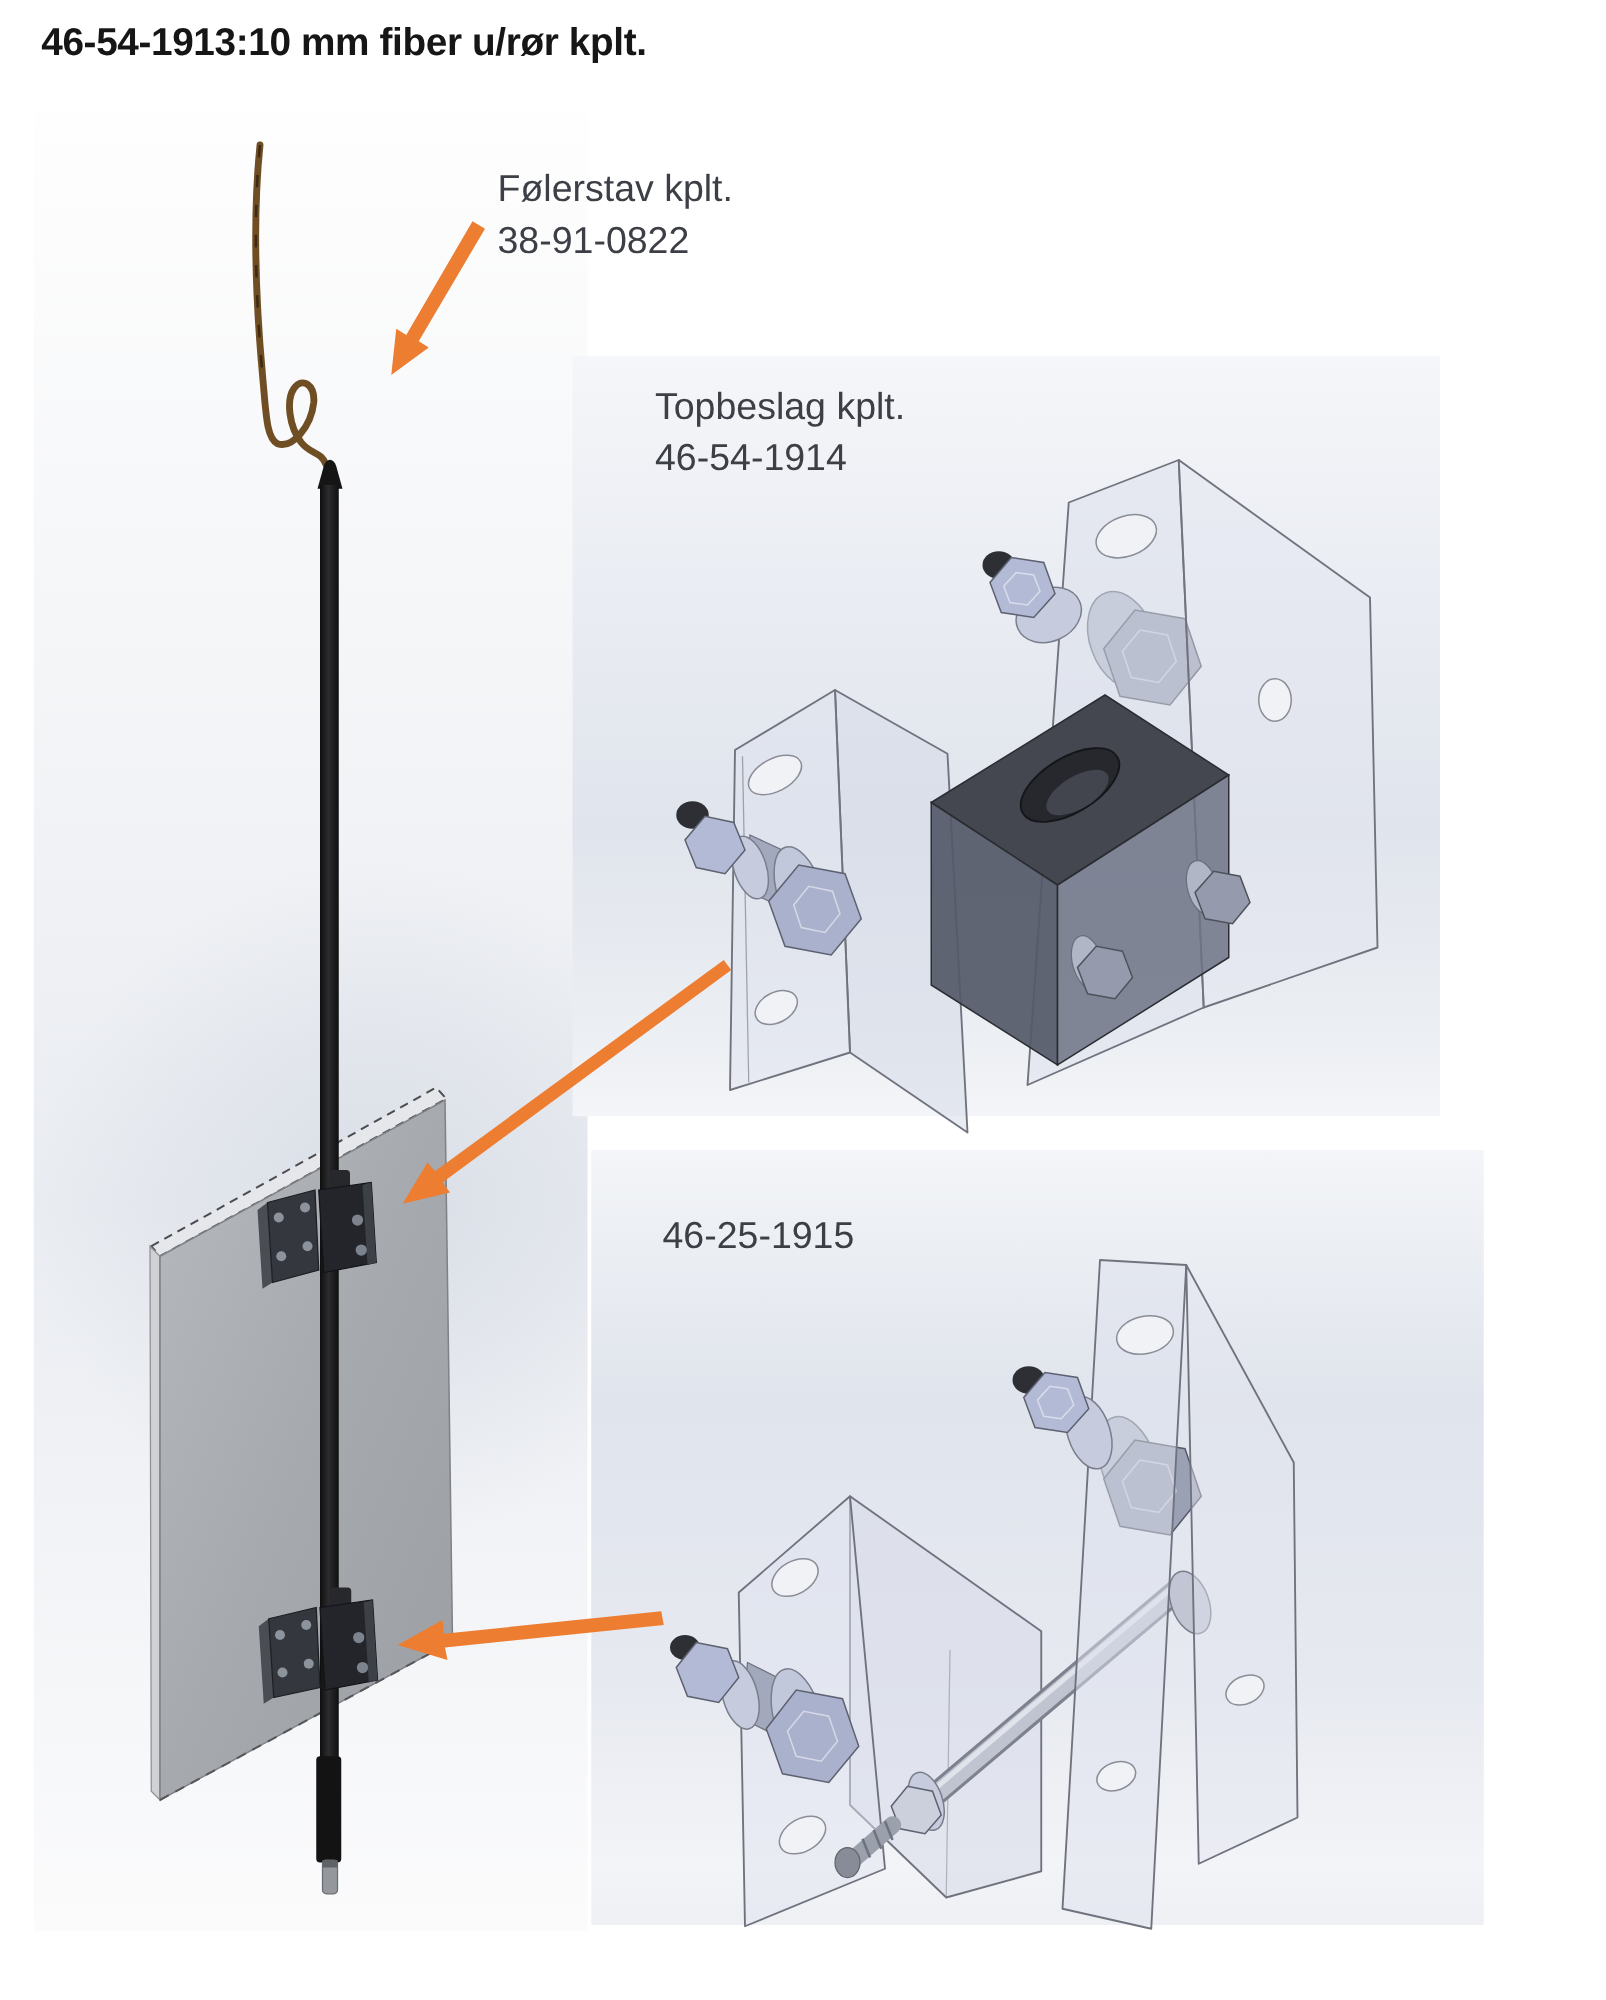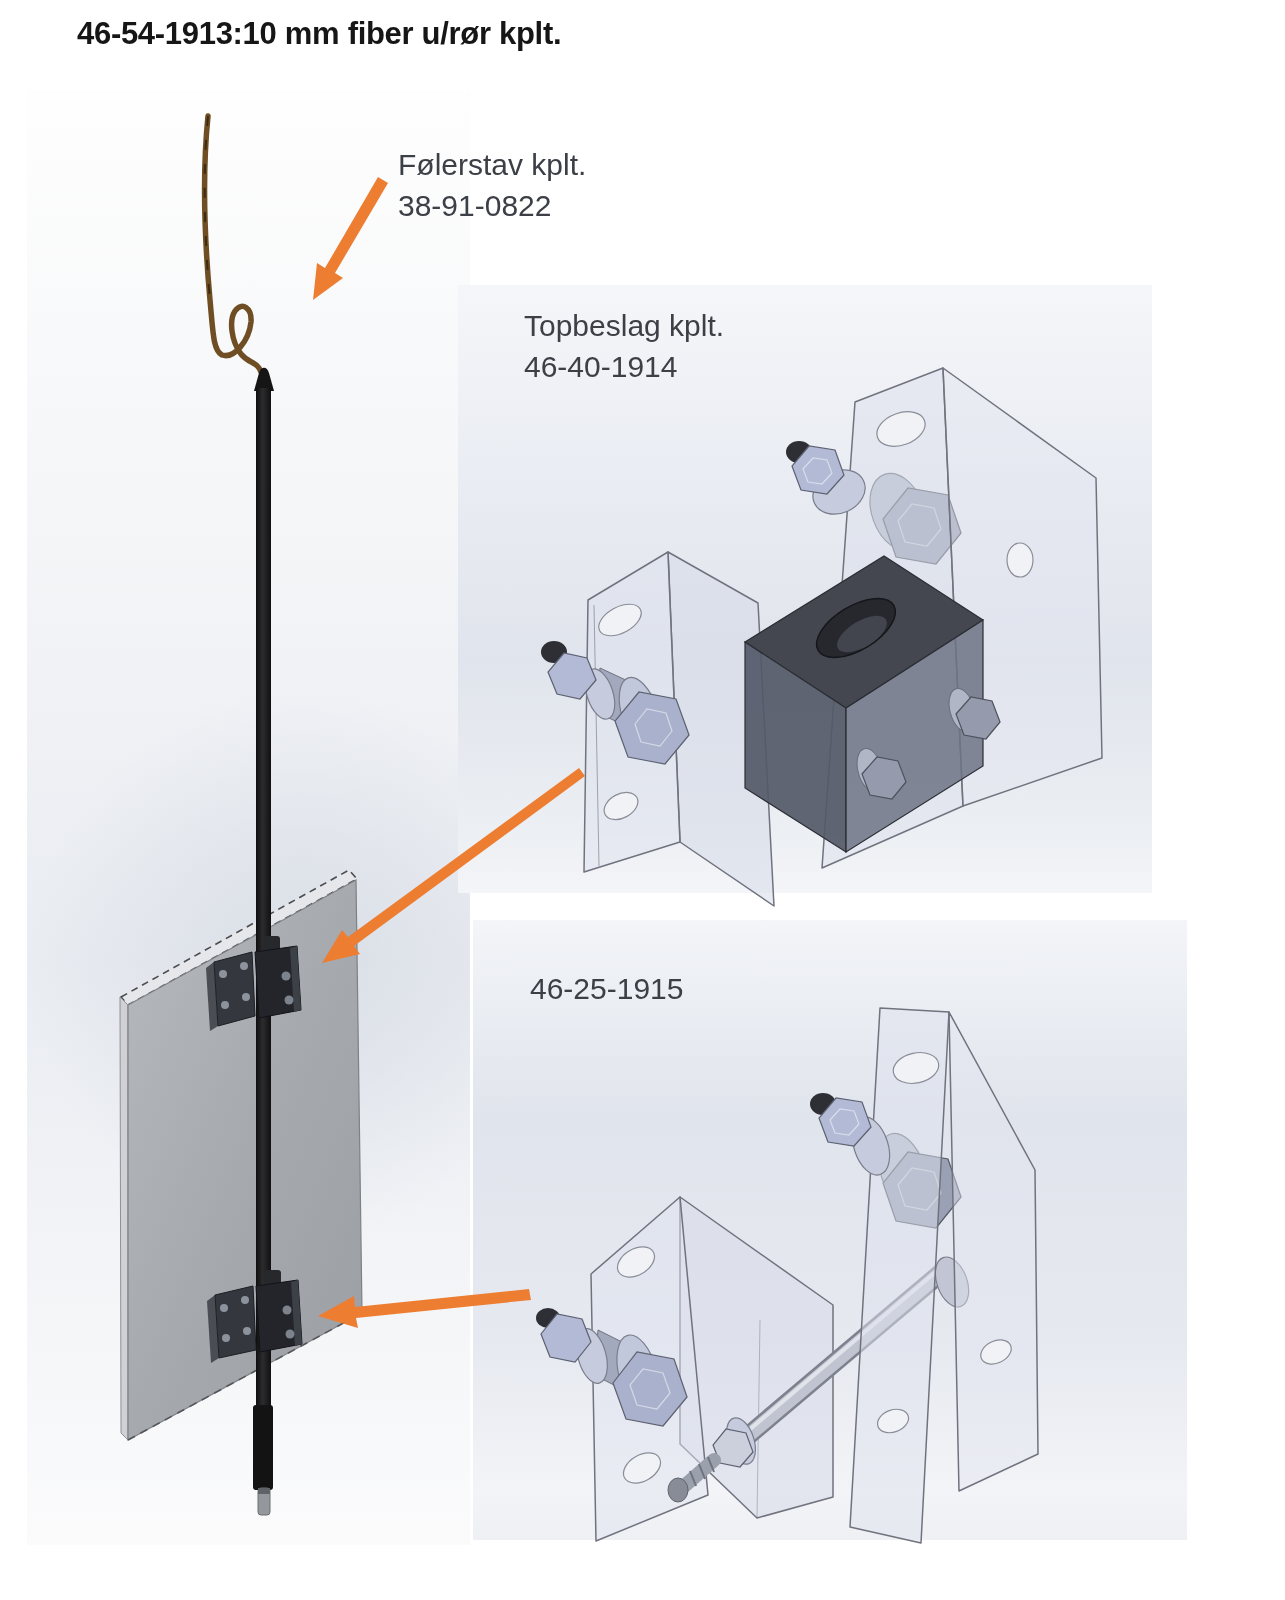--- a/index.html
+++ b/index.html
@@ -2,42 +2,42 @@
 <html><head>
 <meta charset="utf-8">
 <style>
   html,body{margin:0;padding:0;background:#ffffff;}
   .page{
     position:relative;width:1285px;height:1600px;background:#ffffff;
     font-family:"Liberation Sans",sans-serif;overflow:hidden;
   }
   .page-title{
     position:absolute;left:33px;top:16px;font-size:31px;font-weight:700;
-    color:#161616;letter-spacing:-0.3px;white-space:nowrap;margin-left:44px;
+    color:#161616;letter-spacing:-0.3px;white-space:nowrap;
   }
   .figure-box{position:absolute;}
   .box-sensor{
     left:27px;top:90px;width:443px;height:1455px;
     background:
       radial-gradient(ellipse 420px 420px at 62% 60%, rgba(214,219,228,0.85) 0%, rgba(214,219,228,0) 65%),
       linear-gradient(180deg,#fefefe 0%,#f5f6f8 28%,#e9ecf1 60%,#f6f7f9 88%,#fbfbfc 100%);
   }
   .box-top{
     left:458px;top:285px;width:694px;height:608px;
     background:linear-gradient(180deg,#f5f6f9 0%,#eaedf3 30%,#e0e4ec 62%,#ecEFf3 90%,#f4f5f8 100%);
   }
   .box-bottom{
     left:473px;top:920px;width:714px;height:620px;
     background:linear-gradient(180deg,#f3f5f8 0%,#e0e4ec 32%,#e6e9f0 68%,#f3f4f7 92%,#eef0f3 100%);
   }
   .anno-label{
     position:absolute;font-size:30px;line-height:41px;color:#3d3f47;white-space:nowrap;
   }
   .anno-label .l1,.anno-label .l2{display:block;}
-  .lbl-sensor{left:398px;top:144px;}
+  .lbl-sensor{left:398px;top:131px;}
   .lbl-top{left:524px;top:305px;}
   .lbl-bottom{left:530px;top:968px;}
   svg.art{position:absolute;left:0;top:0;}
   .arrow{fill:#ED7D31;stroke:none;}
   .cadline{stroke:#70737e;stroke-width:1.5;stroke-linejoin:round;}
   .hole{fill:#f1f2f6;stroke:#8a8d97;stroke-width:1.2;}
 </style>
 </head>
 <body>
 
@@ -218,19 +218,19 @@
   </svg>
 
   <div class="page-title">46-54-1913:10 mm fiber u/rør kplt.</div>
 
   <div class="anno-label lbl-sensor">
     <span class="l1">Følerstav kplt.</span>
     <span class="l2">38-91-0822</span>
   </div>
   <div class="anno-label lbl-top">
     <span class="l1">Topbeslag kplt.</span>
-    <span class="l2">46-40-1914</span>
+    <span class="l2">46-54-1914</span>
   </div>
   <div class="anno-label lbl-bottom">
     <span class="l2">46-25-1915</span>
   </div>
 
 </div>
 
 </body></html>

